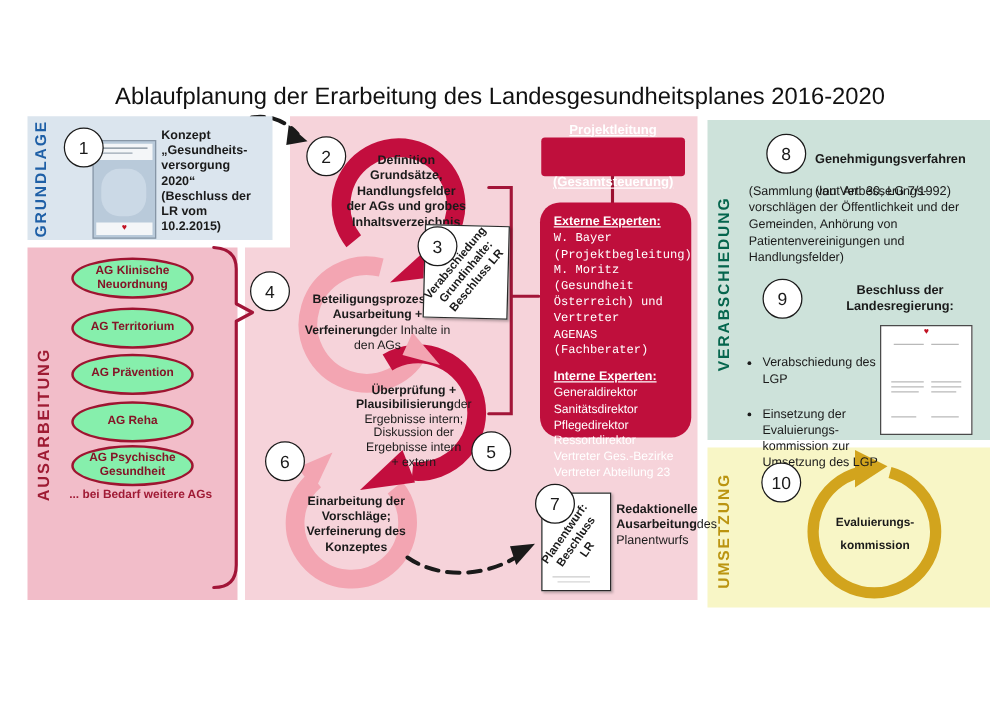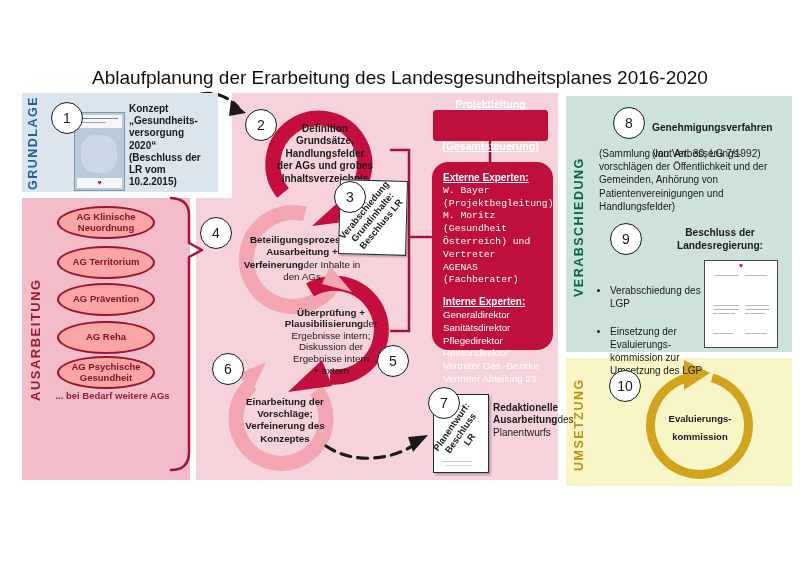--- a/index.html
+++ b/index.html
@@ -12,21 +12,21 @@
           font-size:12.5px;z-index:4;}
   .badge{position:absolute;width:30px;height:30px;border-radius:50%;background:#fff;
          border:1.7px solid #1a1a1a;display:flex;align-items:center;justify-content:center;
          font-size:14px;z-index:6;}
   .txt{position:absolute;white-space:pre-line;z-index:4;}
   .ctr{text-align:center;}
   .b{font-weight:700;}
   .title{position:absolute;left:0;right:0;top:67px;text-align:center;font-weight:400;
          font-size:19px;color:#111;z-index:4;}
   .ag{position:absolute;left:57px;width:98px;height:33px;border-radius:50%;
-      background:#fca5a5;border:2px solid #9e1430;color:#841527;font-weight:700;
+      background:#86efac;border:2px solid #9e1430;color:#841527;font-weight:700;
       font-size:9.5px;line-height:10.5px;display:flex;align-items:center;justify-content:center;
       text-align:center;z-index:4;padding:0 6px;box-sizing:border-box;}
   .tiltbox{position:absolute;background:#fff;border:1.6px solid #2a2a2a;z-index:5;
            box-shadow:1.5px 1.5px 2px rgba(0,0,0,0.25);}
   .tilttext{position:absolute;inset:0;display:flex;align-items:center;justify-content:center;
             transform:rotate(-52deg);font-weight:700;font-size:9.3px;line-height:11px;
             text-align:center;white-space:pre-line;color:#1a1a1a;}
   .redbox{position:absolute;background:#bf0f3c;color:#fff;z-index:5;}
   .uline{text-decoration:underline;font-weight:700;}
   svg.overlay{position:absolute;left:0;top:0;z-index:2;pointer-events:none;}

